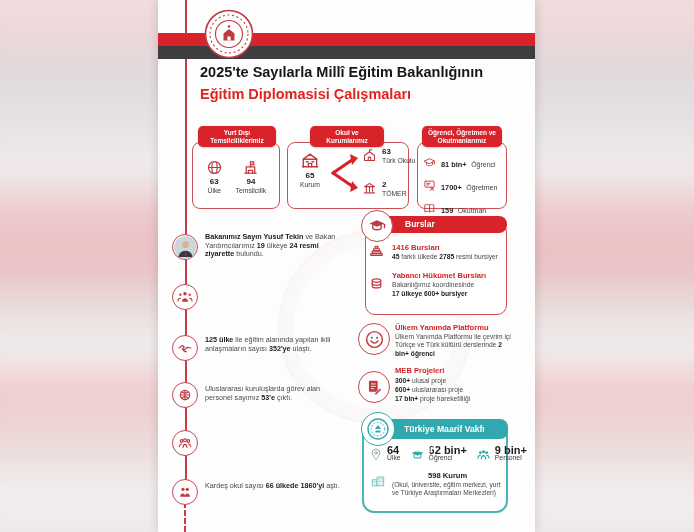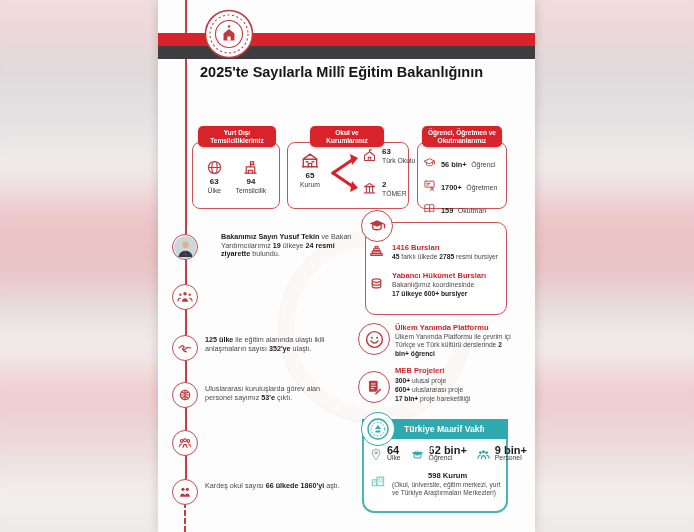--- a/index.html
+++ b/index.html
@@ -45,21 +45,21 @@
   .para .b{font-weight:bold;color:#1c1c1c;}
   .b{font-weight:bold;color:#1c1c1c;}
 
   .rsec-title{font-size:7.6px;font-weight:bold;color:#d0242b;}
   .rsec-desc{font-size:6.7px;line-height:8.4px;color:#4a4a4a;}
   .rsec-desc .b{font-weight:bold;color:#1c1c1c;}
 
   .bheader{background:var(--red);border-radius:8px;color:#fff;font-weight:bold;font-size:8.5px;
            line-height:17px;padding-left:40px;box-sizing:border-box;z-index:3;}
   .bbox{border:1.5px solid var(--bred);border-radius:10px;background:#fff;box-sizing:border-box;z-index:1;}
-  .mheader{background:var(--teal);border-radius:0;color:#fff;font-weight:bold;font-size:8.6px;
+  .mheader{background:var(--teal);border-radius:8px;color:#fff;font-weight:bold;font-size:8.6px;
            line-height:20px;padding-left:42px;box-sizing:border-box;z-index:3;}
   .mbox{border:2px solid #49b3b7;border-radius:12px;background:#fff;box-sizing:border-box;z-index:1;}
   .mstat{display:flex;align-items:center;gap:4px;}
   .mval{font-size:11px;font-weight:bold;color:#1d1d1d;line-height:8.4px;}
   .mlbl{font-size:6.8px;color:#3d3d3d;line-height:8px;}
 
   svg{display:block;}
   .ric{stroke:var(--icred);fill:none;stroke-width:1.7;stroke-linecap:round;stroke-linejoin:round;}
   .tic{stroke:var(--teal);fill:none;stroke-width:1.7;stroke-linecap:round;stroke-linejoin:round;}
 </style>
@@ -81,20 +81,21 @@
         <circle cx="25" cy="25" r="23.5" fill="#fff" stroke="#c0393f" stroke-width="1.6"></circle>
         <circle cx="25" cy="25" r="19" fill="none" stroke="#c0393f" stroke-width="1.1" stroke-dasharray="2 2.6"></circle>
         <circle cx="25" cy="25" r="13.5" fill="none" stroke="#c0393f" stroke-width="1.1"></circle>
         <path d="M19.5 31.5v-7l5.5-4.5 5.5 4.5v7z" fill="#c0393f"></path>
         <rect x="23.4" y="27.5" width="3.2" height="4" fill="#fff"></rect>
         <circle cx="25" cy="17.5" r="1.2" fill="#c0393f"></circle>
       </svg>
     </div>
 
     <div class="abs title1">2025'te Sayılarla Millî Eğitim Bakanlığının</div>
+    <div class="abs title2">Eğitim Diplomasisi Çalışmaları</div>
 
     <div class="abs tbox" style="left:34px;top:142px;width:88px;height:67px;z-index:1;">
       <div style="display:flex;justify-content:space-evenly;padding-top:16px;">
         <div class="statcol">
           <span>
             <svg class="ric" width="17" height="17" viewBox="0 0 24 24">
               <circle cx="12" cy="12" r="8.5"></circle>
                 <ellipse cx="12" cy="12" rx="3.8" ry="8.5"></ellipse>
                 <path d="M3.5 12h17"></path>
             </svg>
@@ -179,21 +180,21 @@
     <div class="abs tbox" style="left:259px;top:142px;width:90px;height:67px;z-index:1;">
       <div style="display:flex;flex-direction:column;gap:5px;padding:10px 0 0 5px;">
         <div class="rowline">
           <span>
             <svg class="ric" width="13" height="13" viewBox="0 0 24 24">
               <path d="M2.5 9.5L12 5l9.5 4.5L12 14z"></path>
                 <path d="M6.5 11.5v4.2c0 1.3 2.6 2.3 5.5 2.3s5.5-1 5.5-2.3v-4.2"></path>
                 <path d="M21 10v5"></path>
             </svg>
           </span>
-          <span><span class="inlineval">56 bin+</span>
+          <span><span class="inlineval">81 bin+</span>
           <span class="inlinelbl">Öğrenci</span></span>
         </div>
         <div class="rowline">
           <span>
             <svg class="ric" width="13" height="13" viewBox="0 0 24 24">
               <rect x="3.5" y="4" width="17" height="11" rx="1"></rect>
                 <path d="M7 8h6M7 11h4"></path>
                 <circle cx="16.5" cy="17" r="1.8"></circle>
                 <path d="M13.5 21.5c.4-1.6 1.6-2.5 3-2.5s2.6.9 3 2.5"></path>
             </svg>
@@ -219,40 +220,40 @@
     </div>
 
     <div class="abs seal" style="left:14px;top:234px;width:26px;height:26px;">
       <svg width="23" height="23" viewBox="0 0 24 24">
         <circle cx="12" cy="12" r="12" fill="#cfd6db"></circle>
         <circle cx="12" cy="9" r="3.4" fill="#d9b294"></circle>
         <path d="M4.5 22c1-4.5 4-6.5 7.5-6.5s6.5 2 7.5 6.5z" fill="#2e3b48"></path>
         <path d="M12 15.5l-1 4.5h2z" fill="#b03535"></path>
       </svg>
     </div>
-    <div class="abs para" style="left:47px;top:233px;width:142px;margin-left:16px;"><span class="b">Bakanımız Sayın Yusuf Tekin</span><span> ve Bakan Yardımcılarımız </span><span class="b">19</span><span> ülkeye </span><span class="b">24 resmi ziyarette</span><span> bulundu.</span></div>
+    <div class="abs para" style="left:47px;top:233px;width:142px;"><span class="b">Bakanımız Sayın Yusuf Tekin</span><span> ve Bakan Yardımcılarımız </span><span class="b">19</span><span> ülkeye </span><span class="b">24 resmi ziyarette</span><span> bulundu.</span></div>
 
     <div class="abs seal" style="left:14px;top:284px;width:26px;height:26px;">
       <svg width="16" height="16" viewBox="0 0 24 24">
         <circle cx="12" cy="7" r="2.6" fill="#c0393f"></circle>
         <path d="M7.5 19c0-3.2 2-5.2 4.5-5.2s4.5 2 4.5 5.2z" fill="#c0393f"></path>
         <circle cx="5" cy="8.5" r="1.8" fill="#c0393f"></circle>
         <path d="M1.5 18c0-2.6 1.5-4.2 3.5-4.2" class="ric"></path>
         <circle cx="19" cy="8.5" r="1.8" fill="#c0393f"></circle>
         <path d="M22.5 18c0-2.6-1.5-4.2-3.5-4.2" class="ric"></path>
       </svg>
     </div>
 
     <div class="abs seal" style="left:14px;top:335px;width:26px;height:26px;">
       <svg class="ric" width="16" height="16" viewBox="0 0 24 24">
         <path d="M3 12l5-4 3 2.5L8 13.5c1.5 1.5 3 1.5 4.5 0l2.5-2.5L21 12"></path>
         <path d="M9.5 15.5l2 2M12.5 16.5l1.5 1.5"></path>
       </svg>
     </div>
-    <div class="abs para" style="left:47px;top:336px;width:142px;"><span class="b">125 ülke</span><span> ile eğitim alanında ulaştı ikili anlaşmaların sayısı </span><span class="b">352'ye</span><span> ulaştı.</span></div>
+    <div class="abs para" style="left:47px;top:336px;width:142px;"><span class="b">125 ülke</span><span> ile eğitim alanında yapılan ikili anlaşmaların sayısı </span><span class="b">352'ye</span><span> ulaştı.</span></div>
 
     <div class="abs seal" style="left:14px;top:382px;width:26px;height:26px;">
       <svg class="ric" width="16" height="16" viewBox="0 0 24 24">
         <circle cx="12" cy="12" r="7"></circle>
           <path d="M5 12h14M12 5v14"></path>
           <path d="M7 7.5c3 2 7 2 10 0M7 16.5c3-2 7-2 10 0"></path>
       </svg>
     </div>
     <div class="abs para" style="left:47px;top:385px;width:142px;"><span>Uluslararası kuruluşlarda görev alan personel sayımız </span><span class="b">53'e</span><span> çıktı.</span></div>
 
@@ -269,20 +270,23 @@
       <svg width="16" height="16" viewBox="0 0 24 24">
         <circle cx="9" cy="8" r="2.4" fill="#c0393f"></circle>
           <circle cx="15.5" cy="8" r="2.4" fill="#c0393f"></circle>
         <path d="M4.5 19c.5-3 2-4.8 4-4.8s3.5 1.8 4 4.8z" fill="#c0393f"></path>
         <path d="M11.5 19c.5-3 2-4.8 4-4.8s3.5 1.8 4 4.8z" fill="#c0393f"></path>
       </svg>
     </div>
     <div class="abs para" style="left:47px;top:482px;width:142px;"><span>Kardeş okul sayısı </span><span class="b">66</span><span> </span><span class="b">ülkede 1860'yi</span><span> aştı.</span></div>
 
     <div class="abs bbox" style="left:207px;top:222px;width:142px;height:93px;"></div>
+    <div class="abs bheader" style="left:207px;top:216px;width:142px;height:17px;">
+      <span>Burslar</span>
+    </div>
     <div class="abs seal" style="left:203px;top:210px;width:32px;height:32px;">
       <svg width="20" height="20" viewBox="0 0 24 24">
         <path d="M3 9l9-4 9 4-9 4z" fill="#c0393f"></path>
         <path d="M7 11v3.5c0 1 2.2 1.9 5 1.9s5-.9 5-1.9V11" class="ric"></path>
         <path d="M21 10v4" class="ric"></path>
       </svg>
     </div>
     <div class="abs" style="left:210px;top:242px;z-index:2;">
       <svg class="ric" width="17" height="17" viewBox="0 0 24 24">
         <path d="M4 16.5h16V19H4z"></path>

